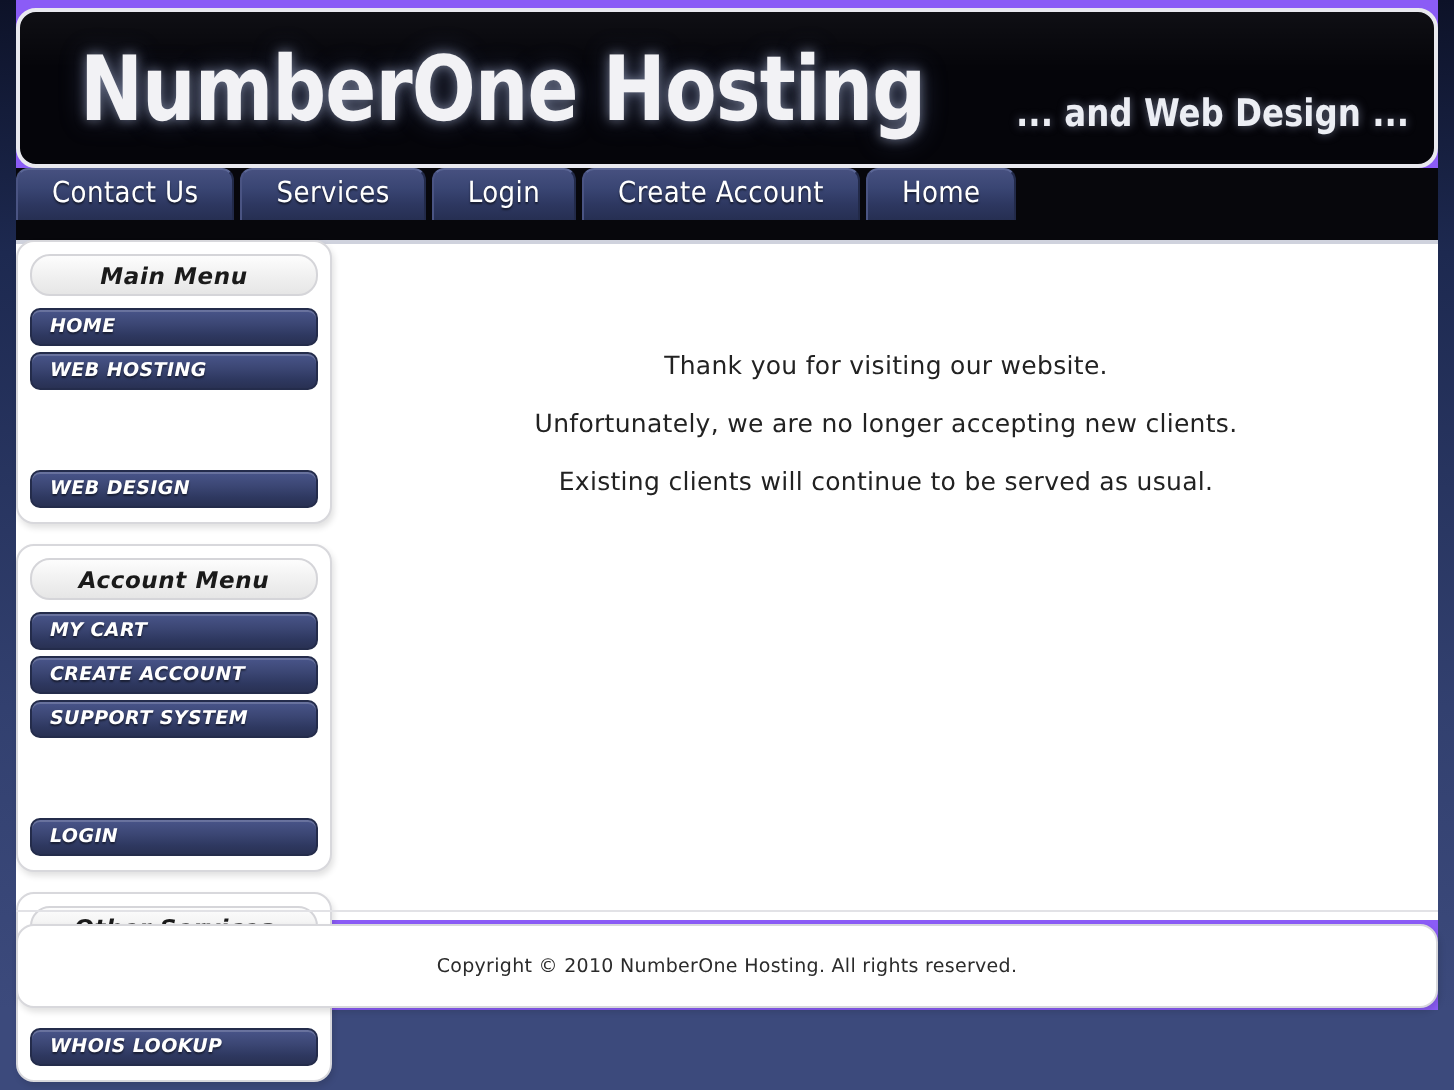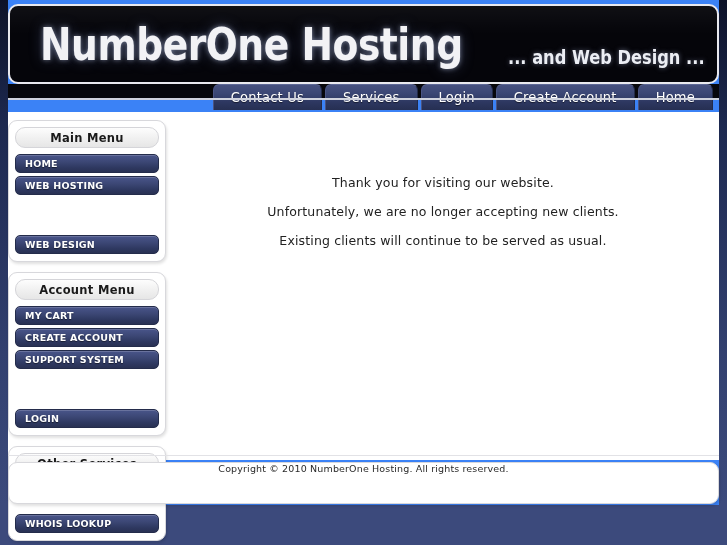--- a/index.html
+++ b/index.html
@@ -11,21 +11,21 @@
   }
   body {
     background: #3c4a7c;
   }
 
   
   #page {
     position: relative;
     width: 727px;
     height: 545px;
-    background: #3b82f6;
+    background: #8b5cf6;
   }
 
   
   .gutter {
     position: absolute;
     top: 0;
     width: 8px;
     height: 505px;
     background: linear-gradient(to bottom, #0d1228 0%, #1d2950 25%, #32406f 70%, #3c4a7c 100%);
     z-index: 5;
@@ -73,25 +73,25 @@
     text-shadow: 0 0 5px rgba(180,190,225,0.5);
     white-space: nowrap;
     transform: scaleX(0.95);
     transform-origin: left center;
   }
 
   
   #topnav {
     position: absolute;
     left: 8px; top: 84px;
-    width: 711px; height: 16px;
+    width: 711px; height: 38px;
     background: #07070c;
     z-index: 11;
     display: flex;
-    justify-content: flex-end;
+    justify-content: flex-start;
     align-items: flex-start;
   }
   #topnav::after {
     content: "";
     position: absolute;
     left: 0; right: 0; bottom: 0;
     height: 2px;
     background: #cfd2dd;
   }
   .navbtn {
@@ -132,20 +132,21 @@
     z-index: 12;
   }
   .menu-box {
     position: relative;
     background: #ffffff;
     border: 1px solid #d8d8dc;
     border-radius: 9px;
     margin: 0 0 10px 0;
     padding: 6px 6px 7px 6px;
     box-shadow: 1px 2px 3px rgba(0,0,0,0.12);
+    font-style: italic;
   }
   .menu-title {
     height: 21px;
     line-height: 20px;
     text-align: center;
     font-size: 11.5px;
     font-weight: bold;
     color: #1a1a1a;
     background: linear-gradient(to bottom, #fdfdfd 0%, #f1f1f1 50%, #e6e6e6 100%);
     border: 1px solid #d5d5d9;
@@ -195,21 +196,21 @@
   
   #footer {
     position: absolute;
     left: 8px; top: 462px;
     width: 711px; height: 42px;
     background: #ffffff;
     border: 1px solid #d8d8dc;
     border-radius: 9px;
     z-index: 12;
     display: flex;
-    align-items: flex-start;
+    align-items: center;
     justify-content: center;
     box-shadow: 1px 2px 3px rgba(0,0,0,0.12);
   }
   #footer .copy {
     font-size: 9.5px;
     color: #2b2b2b;
     letter-spacing: 0.15px;
   }
   
   #panel-sep {

